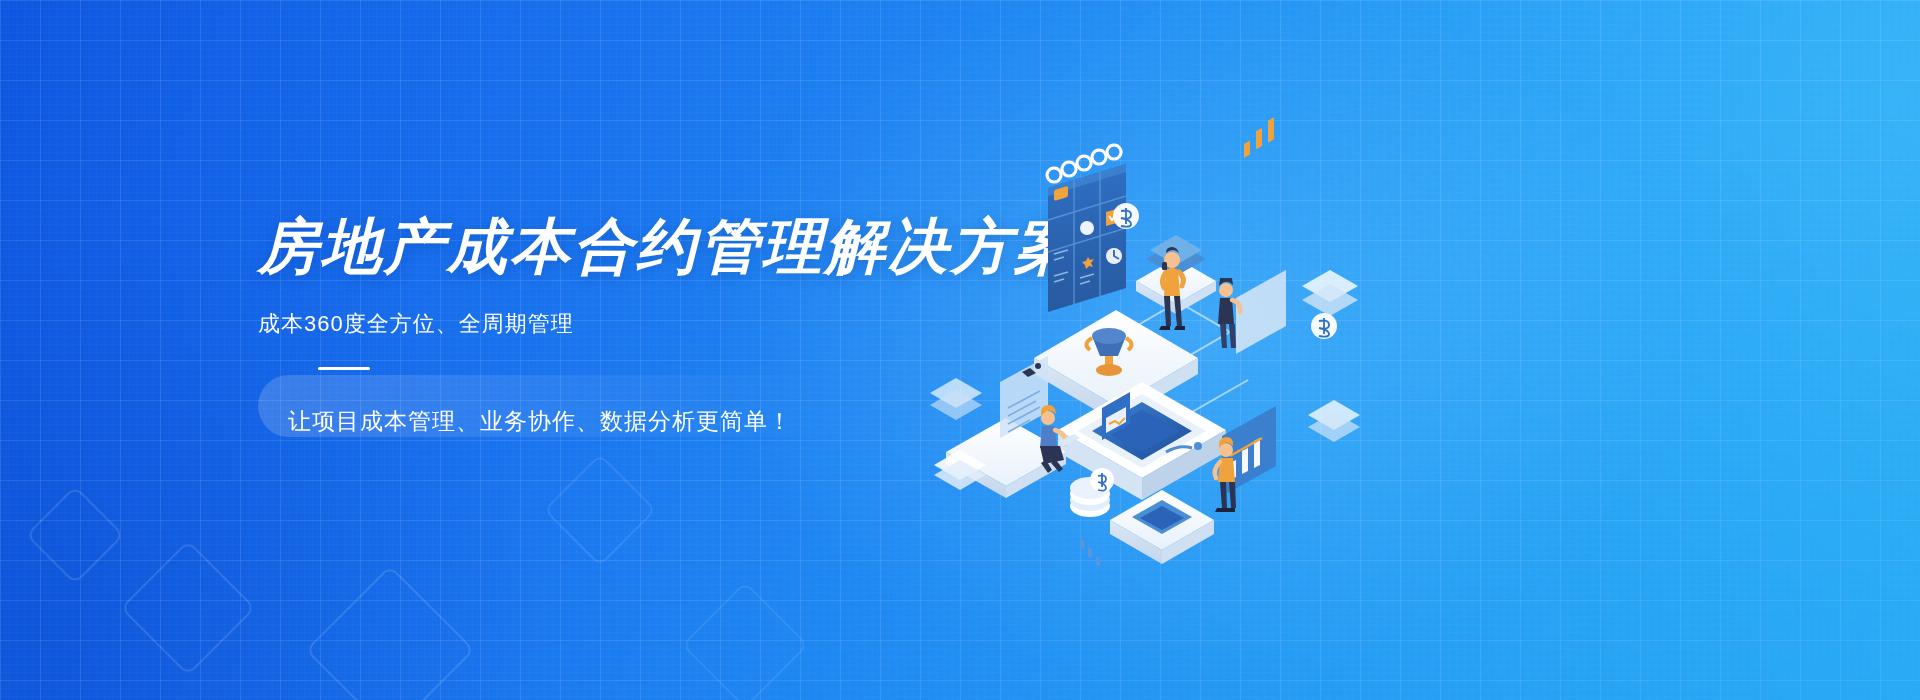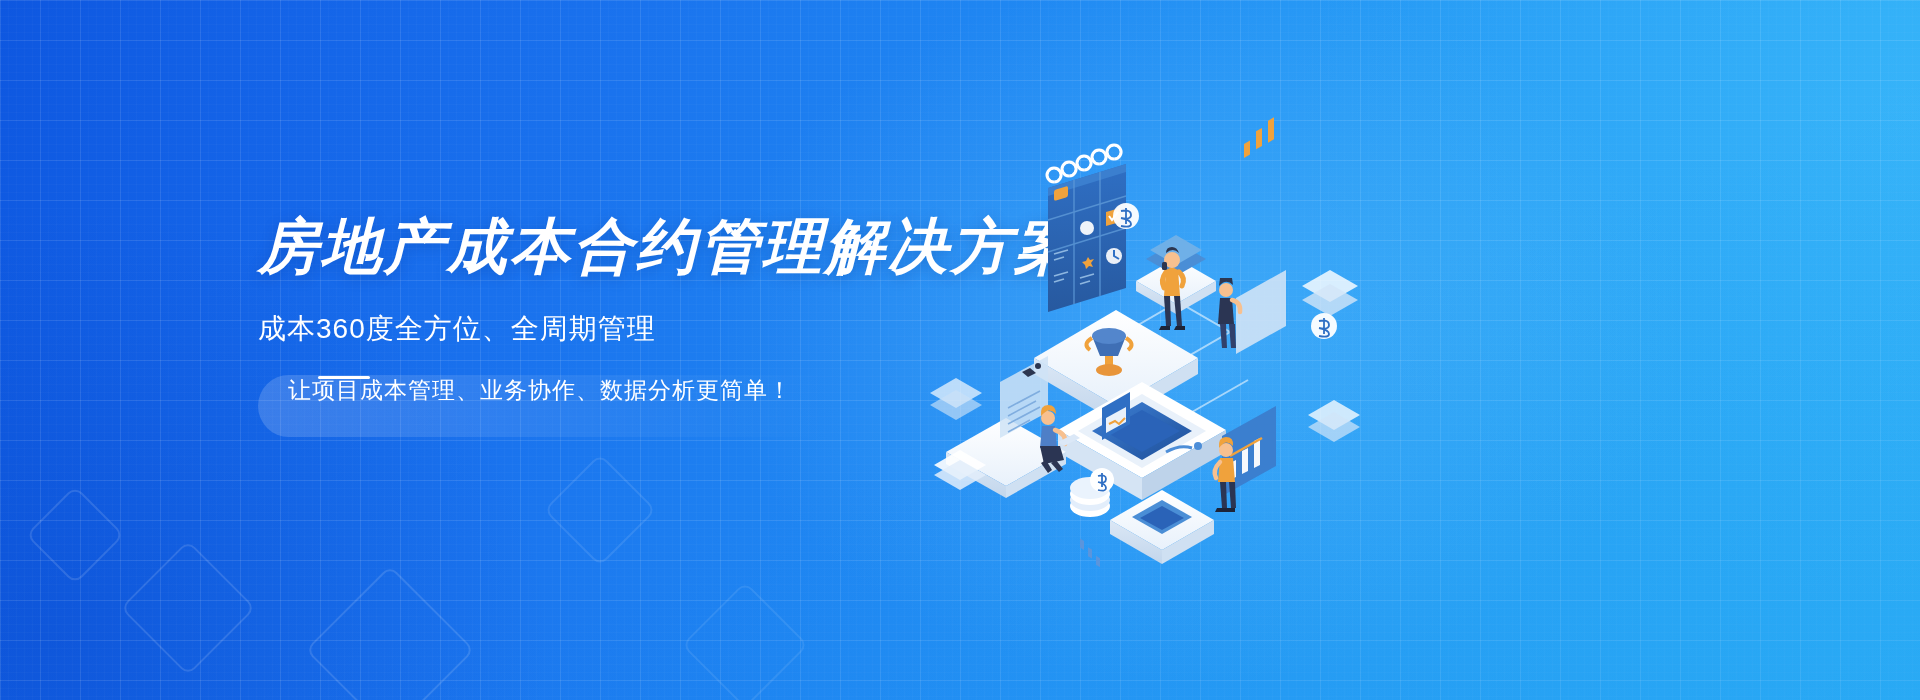--- a/index.html
+++ b/index.html
@@ -80,40 +80,40 @@
     line-height:1.06;
     font-weight:bold;
     font-style:italic;
     color:#ffffff;
     letter-spacing:3px;
     white-space:nowrap;
     text-shadow:0 3px 14px rgba(2,50,140,.28);
   }
   .subhead{
     margin-top:30px;
-    font-size:28px;
+    font-size:22px;
     line-height:1.4;
     color:#ffffff;
     letter-spacing:1px;
     font-weight:400;
     white-space:nowrap;
   }
   .rule{
     margin-top:28px;
     margin-left:60px;
     width:52px; height:3px;
     background:#ffffff;
     border-radius:2px;
   }
   .pill{
     position:absolute;
     left:258px; top:375px;
     height:62px;
     padding:0 34px 0 30px;
-    display:flex; align-items:flex-start;
+    display:flex; align-items:flex-end;
     border-radius:31px 0 0 31px;
     background:linear-gradient(90deg, rgba(255,255,255,.17) 0%, rgba(255,255,255,.07) 55%, rgba(255,255,255,0) 100%);
   }
   .pill-text{
     font-size:23px;
     color:#ffffff;
     letter-spacing:1px;
     white-space:nowrap;
   }
 

